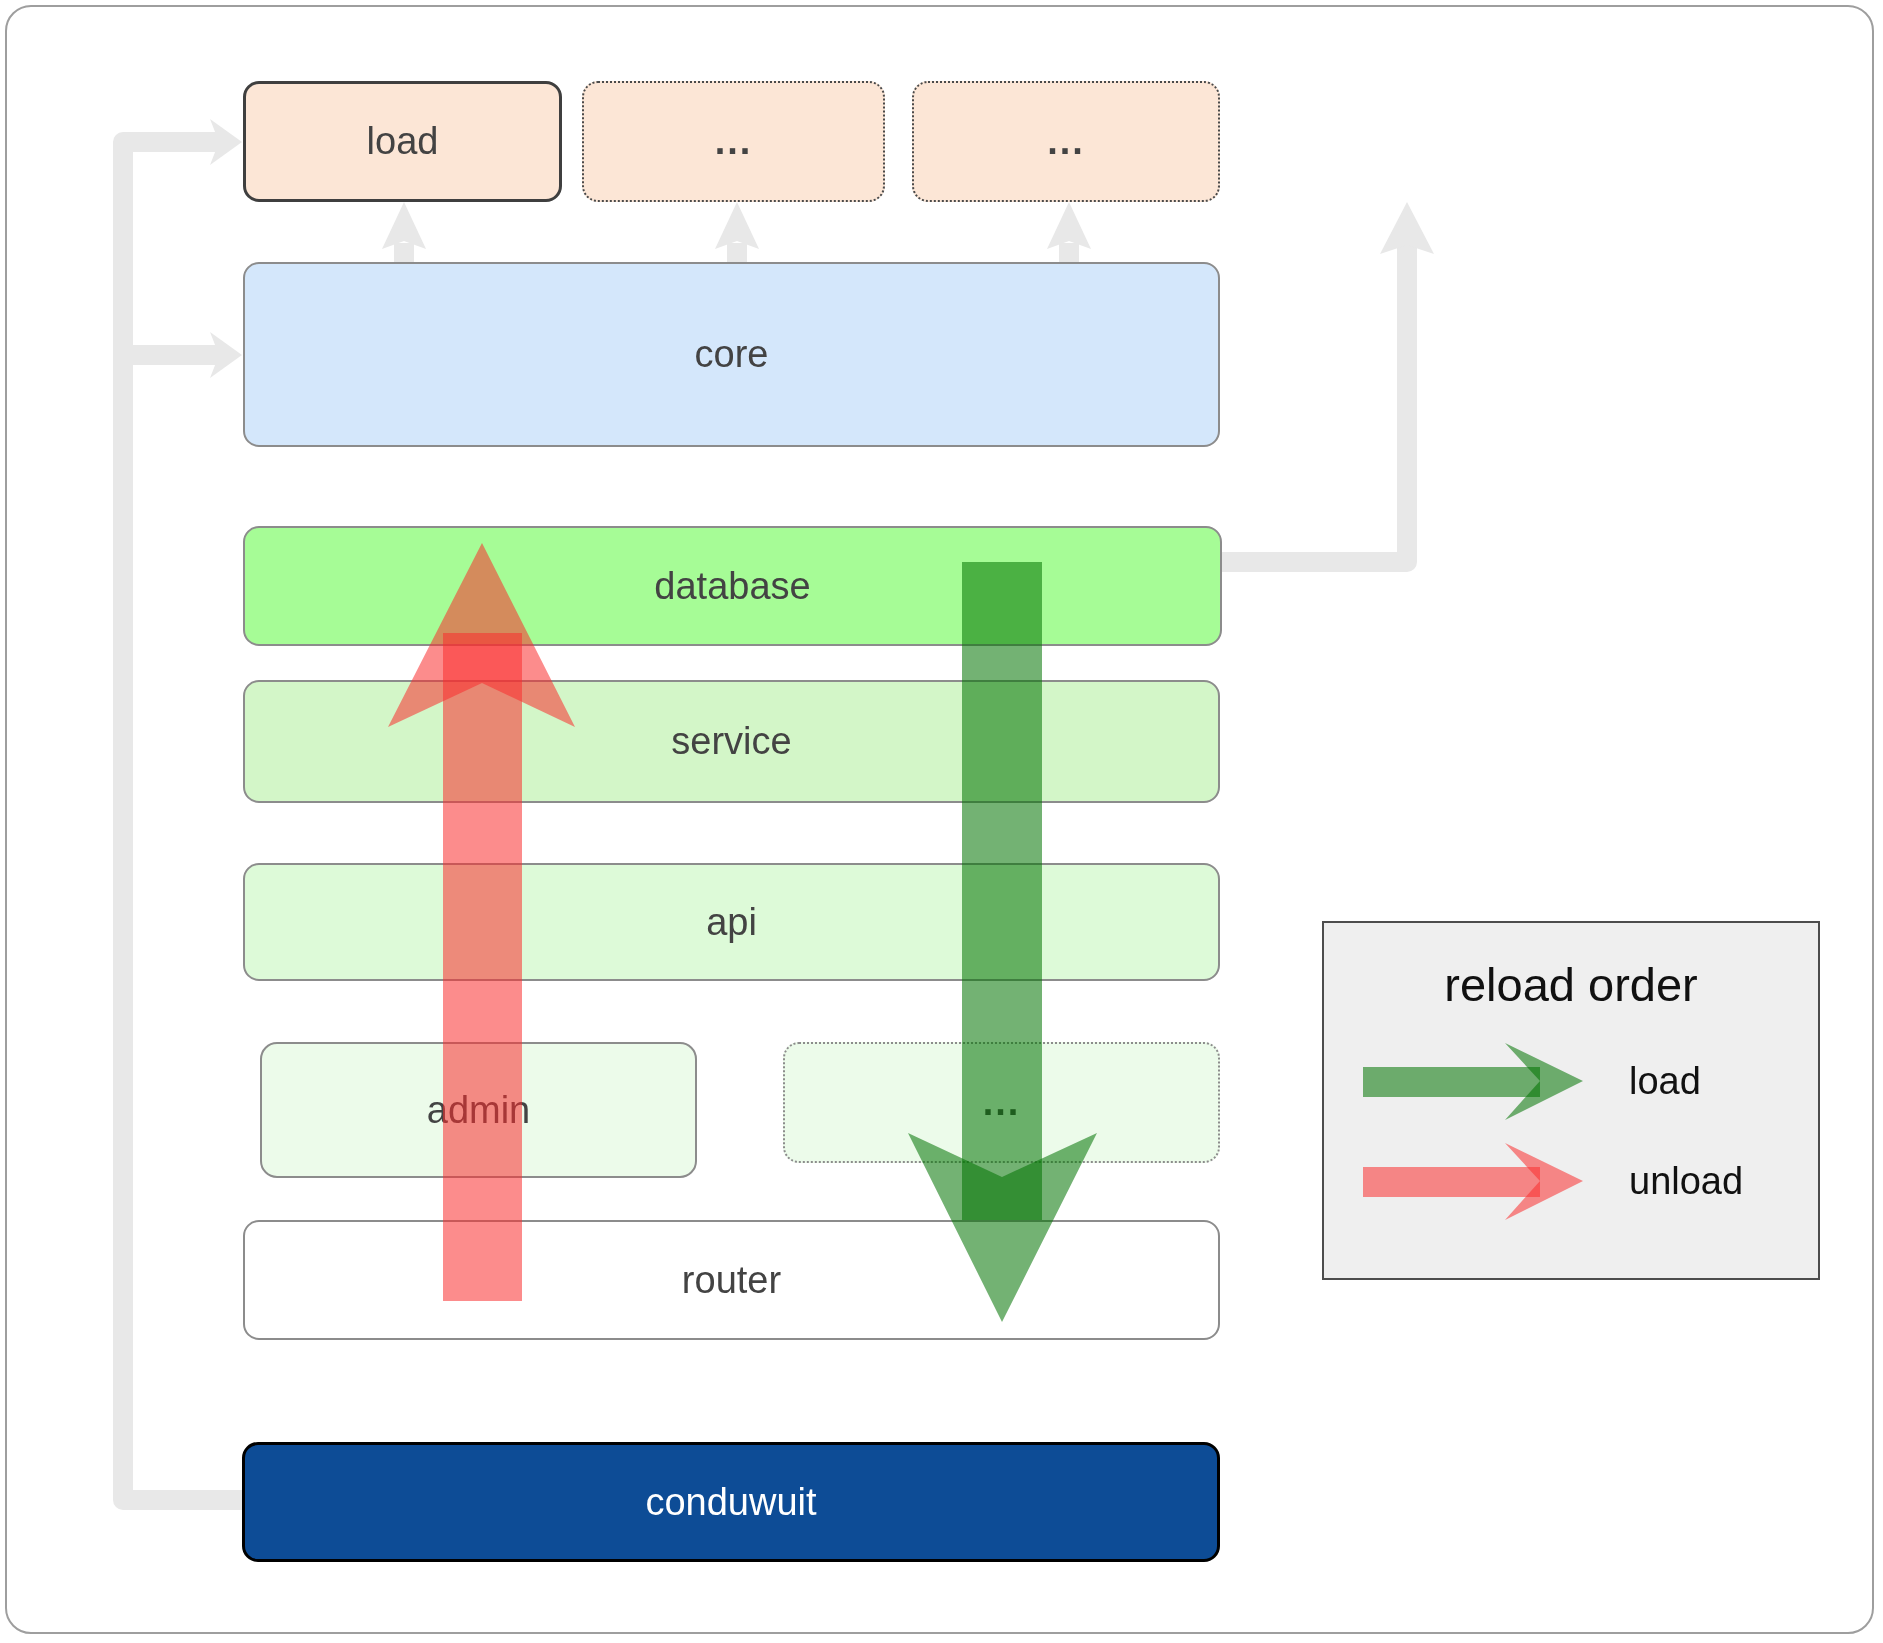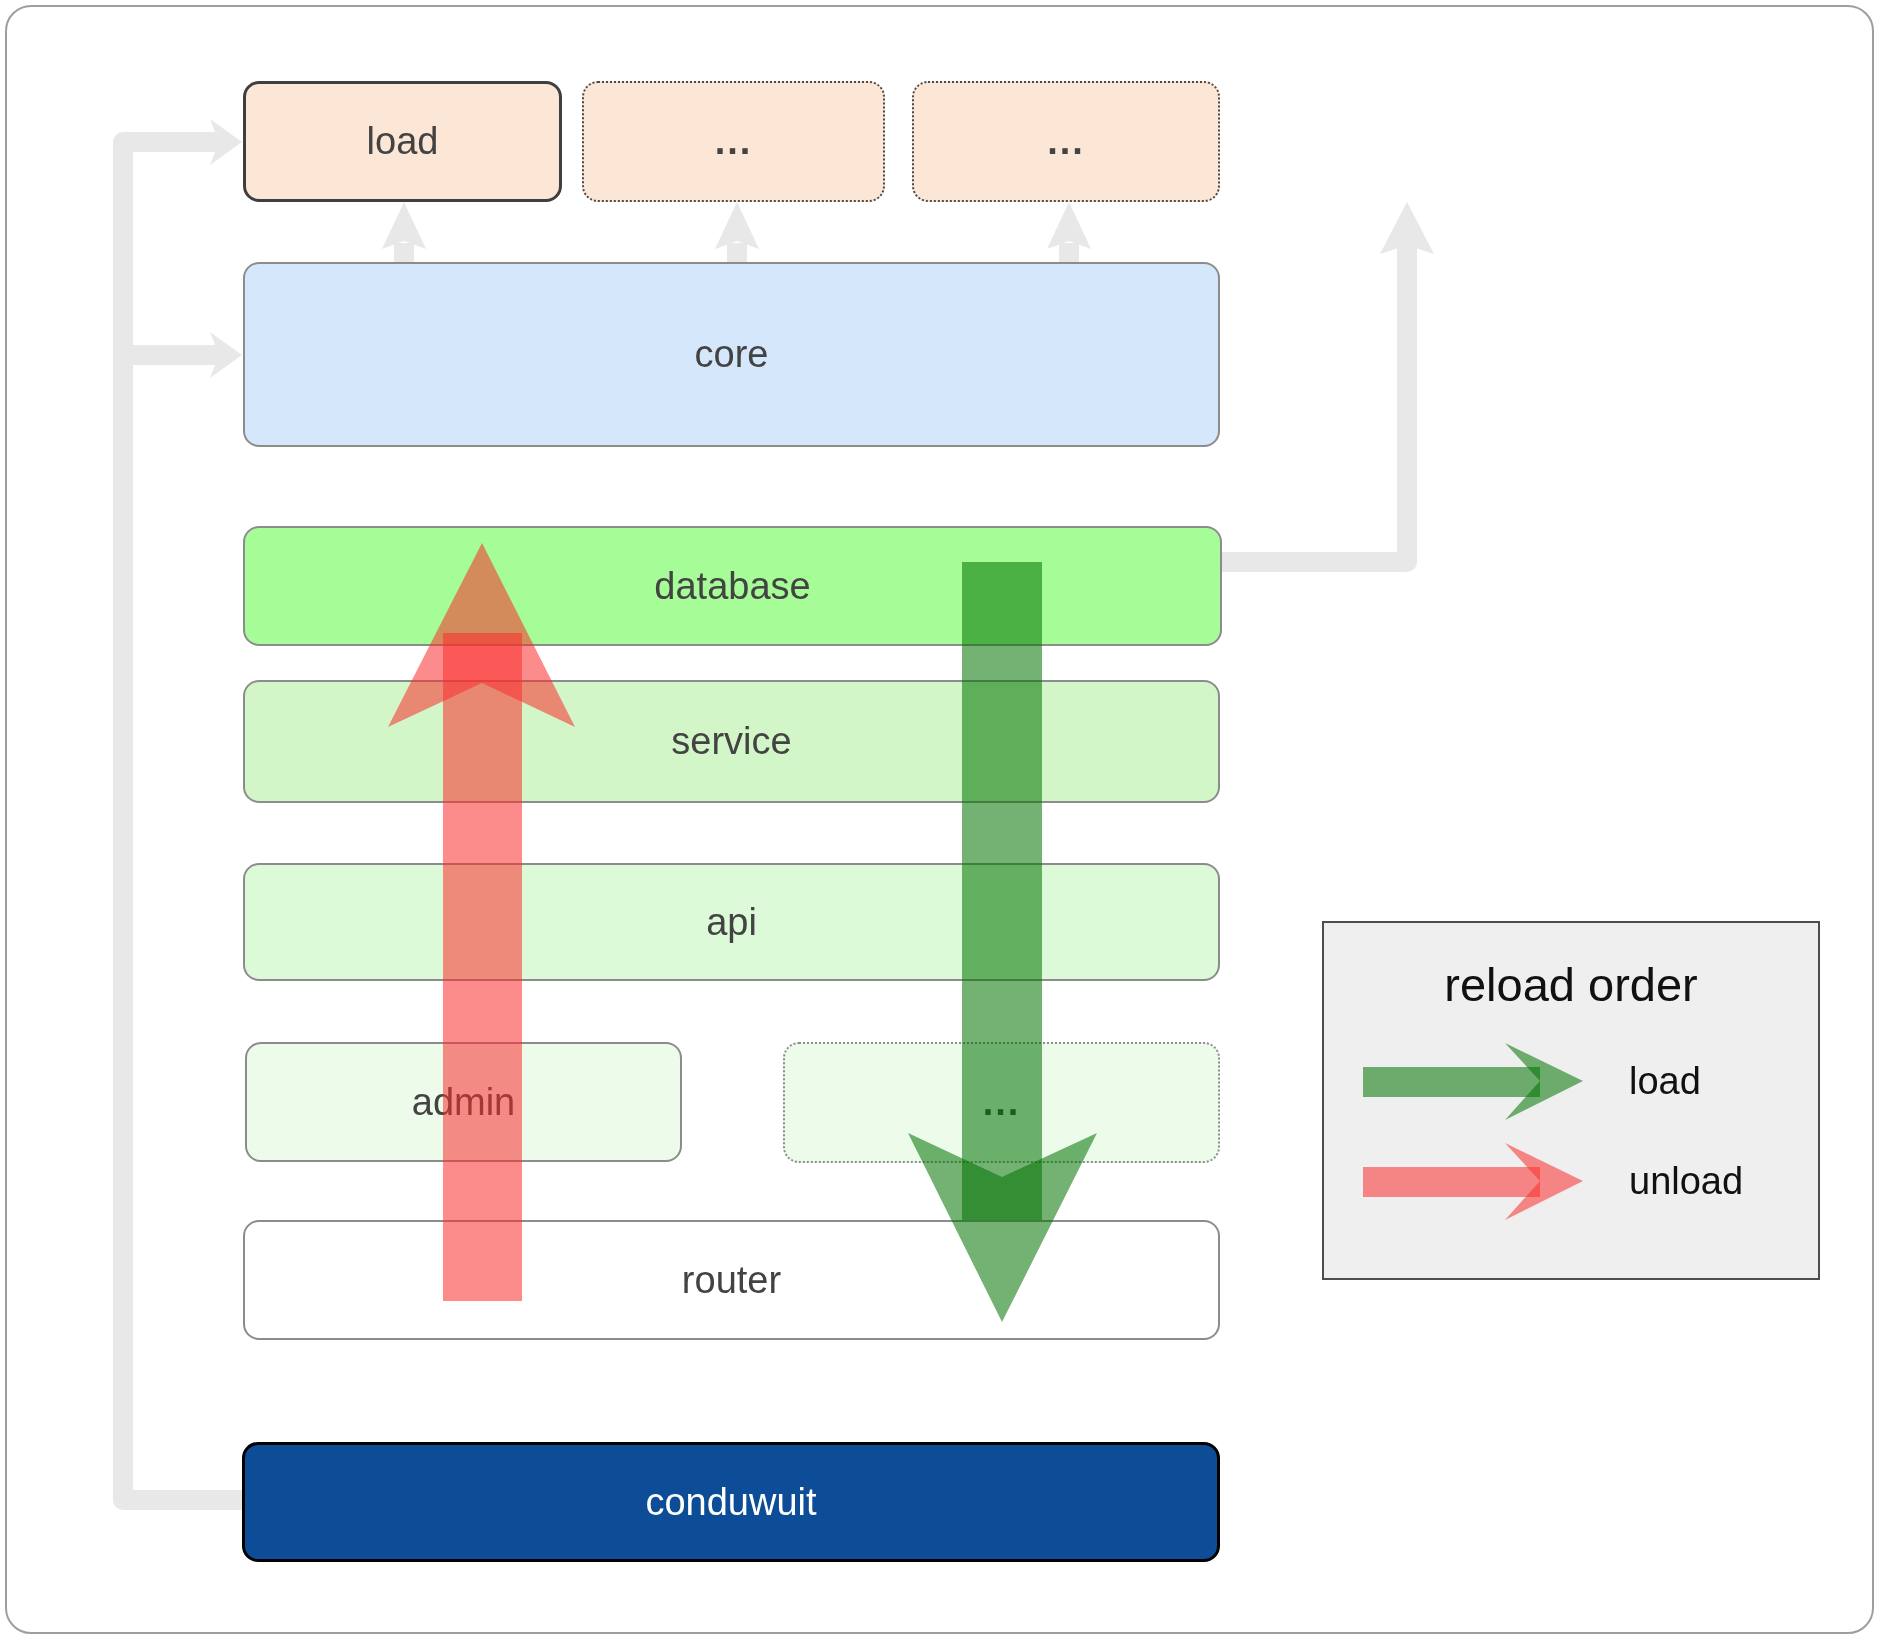--- a/index.html
+++ b/index.html
@@ -18,21 +18,21 @@
   .gray-border{border:2px solid var(--border-gray);}
   .dots{font-weight:700;letter-spacing:2px;}
   .b-ruma{left:243px;top:81px;width:319px;height:121px;}
   .b-dots1{left:582px;top:81px;width:303px;height:121px;}
   .b-dots2{left:912px;top:81px;width:308px;height:121px;}
   .b-rocksdb{left:1242px;top:81px;width:318px;height:121px;}
   .b-core{left:243px;top:262px;width:977px;height:185px;background:var(--box-blue);}
   .b-database{left:243px;top:514px;width:979px;height:120px;background:var(--box-green-bright);margin-top:12px;}
   .b-service{left:243px;top:680px;width:977px;height:123px;background:var(--box-green-light);}
   .b-api{left:243px;top:863px;width:977px;height:118px;background:var(--box-green-lighter);justify-content:center;}
-  .b-admin{left:245px;top:1042px;width:437px;height:120px;background:var(--box-green-faint);}
+  .b-admin{left:260px;top:1042px;width:437px;height:136px;background:var(--box-green-faint);border-radius:17px;}
   .b-dots3{left:783px;top:1042px;width:437px;height:121px;background:var(--box-green-faint);
            border:2px dotted var(--border-gray);}
   .b-router{left:243px;top:1220px;width:977px;height:120px;background:var(--box-white);}
   .b-conduwuit{left:242px;top:1442px;width:978px;height:120px;background:var(--conduwuit-blue);
                border:3px solid #000;color:#ffffff;}
   .legend{position:absolute;left:1322px;top:921px;width:498px;height:359px;
           background:var(--legend-bg);border:2px solid #4d4d4d;box-sizing:border-box;z-index:3;}
   .legend-title{position:absolute;left:0;top:34px;width:100%;text-align:center;
                 font-size:47px;color:#111;}
   .legend-label{position:absolute;left:305px;font-size:38px;color:#111;}

